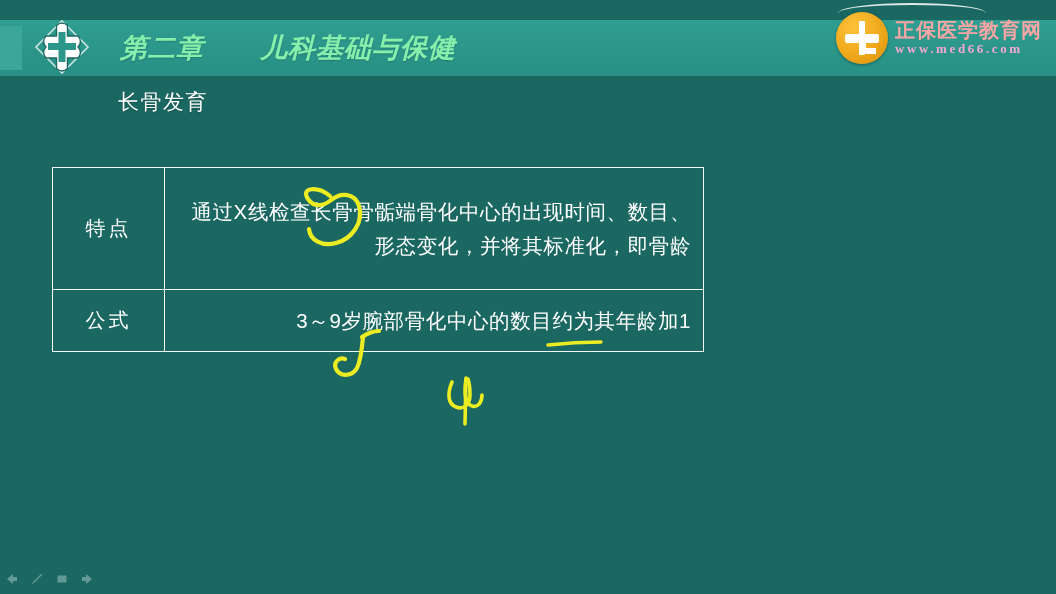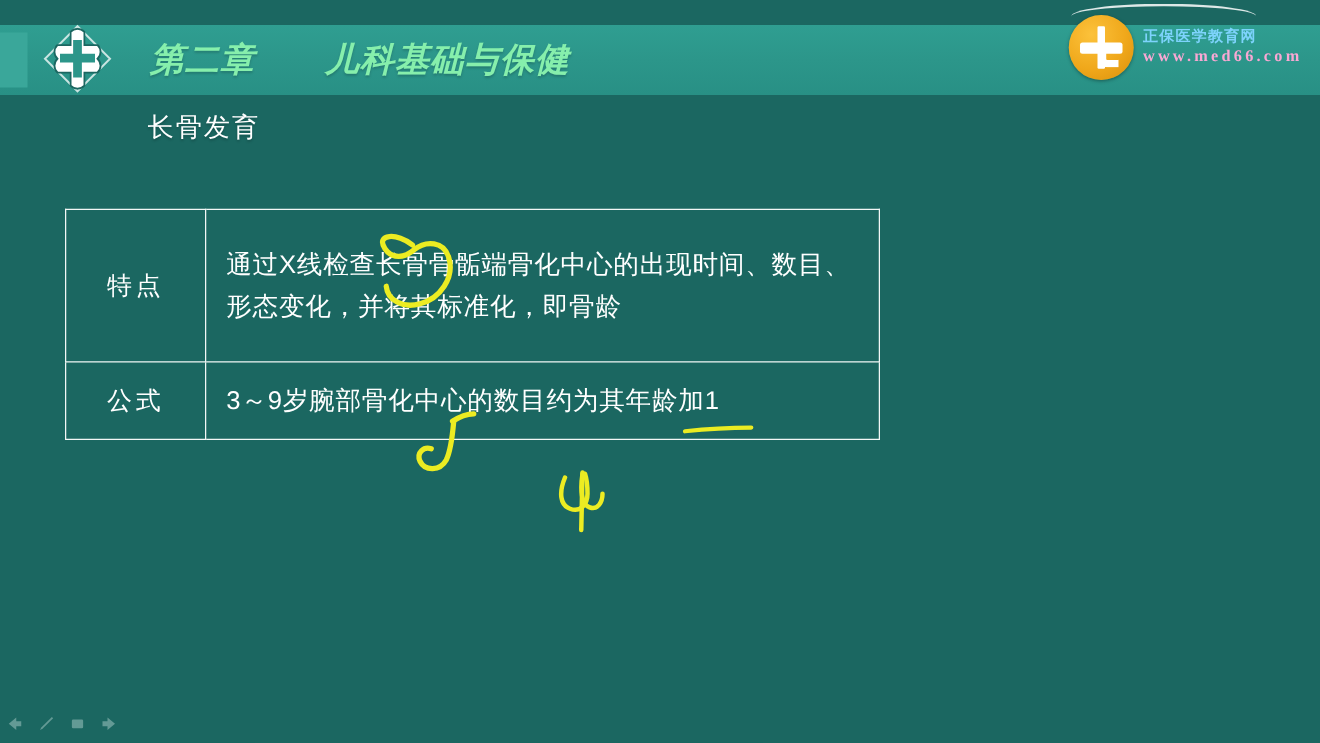--- a/index.html
+++ b/index.html
@@ -123,27 +123,26 @@
     top: 26px;
     width: 16px;
     height: 16px;
     border-left: 6px solid #ffffff;
     border-bottom: 6px solid #ffffff;
     border-bottom-left-radius: 7px;
   }
 
   .brand-text { display: flex; flex-direction: column; gap: 1px; }
   .brand-name {
-    font-size: 12px;
+    font-size: 20px;
     font-weight: bold;
-    color: #7dd3fc;
+    color: #fca5a5;
     letter-spacing: 1px;
     line-height: 1.1;
     position: relative;
-    font-family: Liberation Mono, monospace;
   }
   .brand-arc {
     position: absolute;
     left: 2px;
     top: -5px;
     width: 148px;
     height: 12px;
     border-top: 2px solid rgba(255,255,255,0.85);
     border-radius: 60% 60% 0 0 / 100% 100% 0 0;
   }
@@ -187,21 +186,21 @@
     text-align: center;
     font-size: 20px;
     letter-spacing: 3px;
     padding: 10px 4px;
   }
   .cell-body {
     font-size: 20.5px;
     line-height: 1.62;
     letter-spacing: 0.6px;
     padding: 14px 12px 14px 16px;
-    text-align: left;
+    text-align: right;
   }
   .row-feature .cell-label { height: 122px; }
   .row-feature .cell-body  { height: 122px; }
   .row-formula .cell-label { height: 52px; }
   .row-formula .cell-body  { height: 52px; }
 
   
   .ink-layer {
     position: absolute;
     inset: 0;

